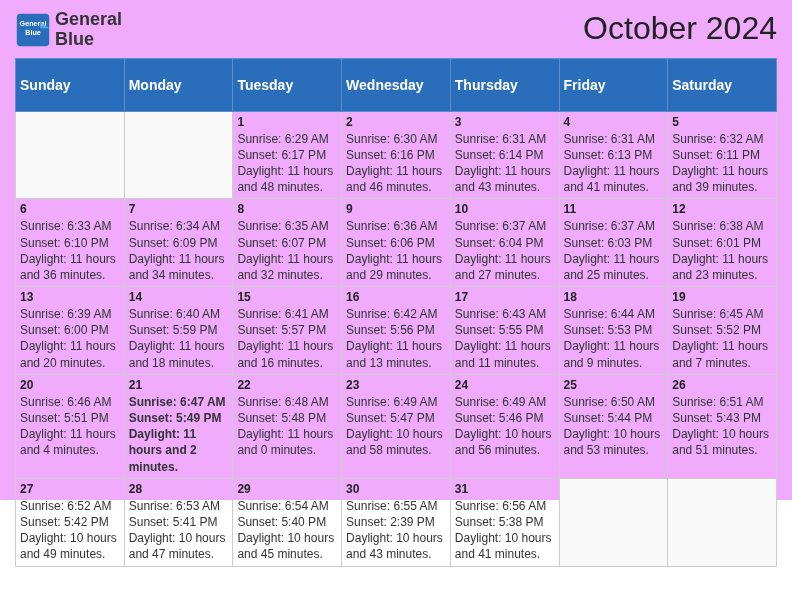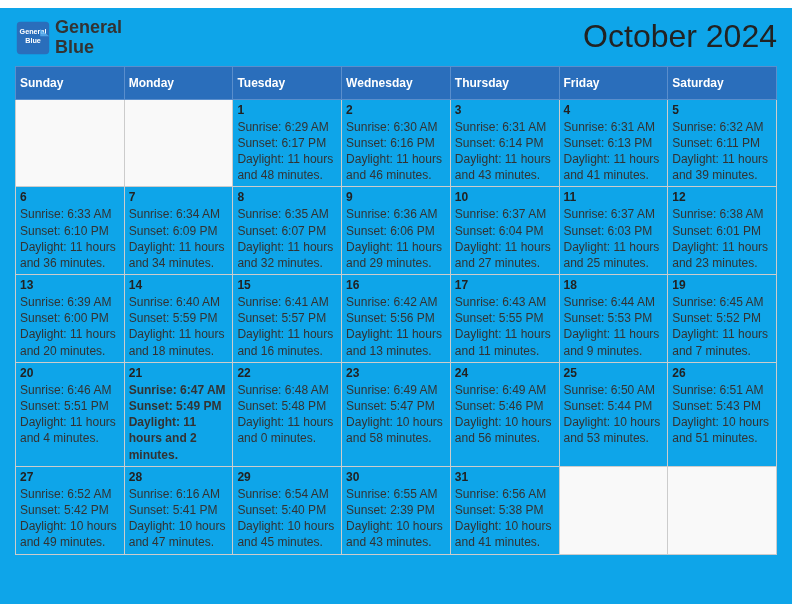--- a/index.html
+++ b/index.html
@@ -5,24 +5,23 @@
     * { box-sizing: border-box; margin: 0; padding: 0; }
     body {
       font-family: Arial, sans-serif;
       background: #fff;
       width: 792px;
       height: 612px;
       overflow: hidden;
     }
     .container {
       width: 792px;
-      height: 596px;
+      height: 500px;
       padding: 10px 15px;
-      background: #0ea5e9;
-      margin-top: 8px;
+      background: #f0abfc;
     }
     .header {
       display: flex;
       justify-content: space-between;
       align-items: flex-start;
       margin-bottom: 8px;
     }
     .logo {
       display: flex;
       align-items: center;
@@ -53,23 +52,23 @@
       color: #444;
     }
     table {
       width: 100%;
       border-collapse: collapse;
       table-layout: fixed;
     }
     thead tr th {
       background-color: #2a6ebb;
       color: #fff;
-      font-size: 12px;
+      font-size: 14px;
       font-weight: bold;
-      padding: 9px 4px;
+      padding: 18px 4px;
       text-align: left;
       border: 1px solid #5a8ecc;
     }
     tbody tr td {
       border: 1px solid #ccc;
       vertical-align: top;
       padding: 3px 4px;
       font-size: 9.5px;
       color: #222;
       height: 78px;
@@ -297,21 +296,21 @@
         </tr>
         <tr>
           <td>
             <span class="day-num">27</span>
             <div class="day-info" style="white-space: pre-line;">Sunrise: 6:52 AM
 Sunset: 5:42 PM
 Daylight: 10 hours and 49 minutes.</div>
           </td>
           <td>
             <span class="day-num">28</span>
-            <div class="day-info" style="white-space: pre-line;">Sunrise: 6:16 AM
+            <div class="day-info" style="white-space: pre-line;">Sunrise: 6:53 AM
 Sunset: 5:41 PM
 Daylight: 10 hours and 47 minutes.</div>
           </td>
           <td>
             <span class="day-num">29</span>
             <div class="day-info" style="white-space: pre-line;">Sunrise: 6:54 AM
 Sunset: 5:40 PM
 Daylight: 10 hours and 45 minutes.</div>
           </td>
           <td>

